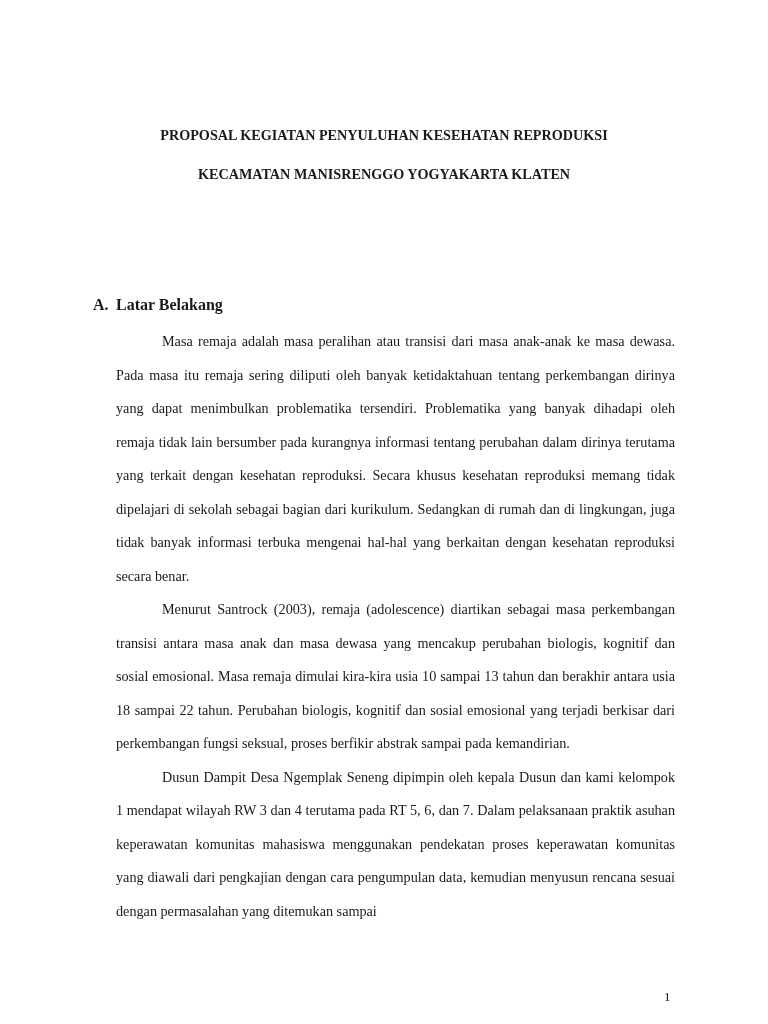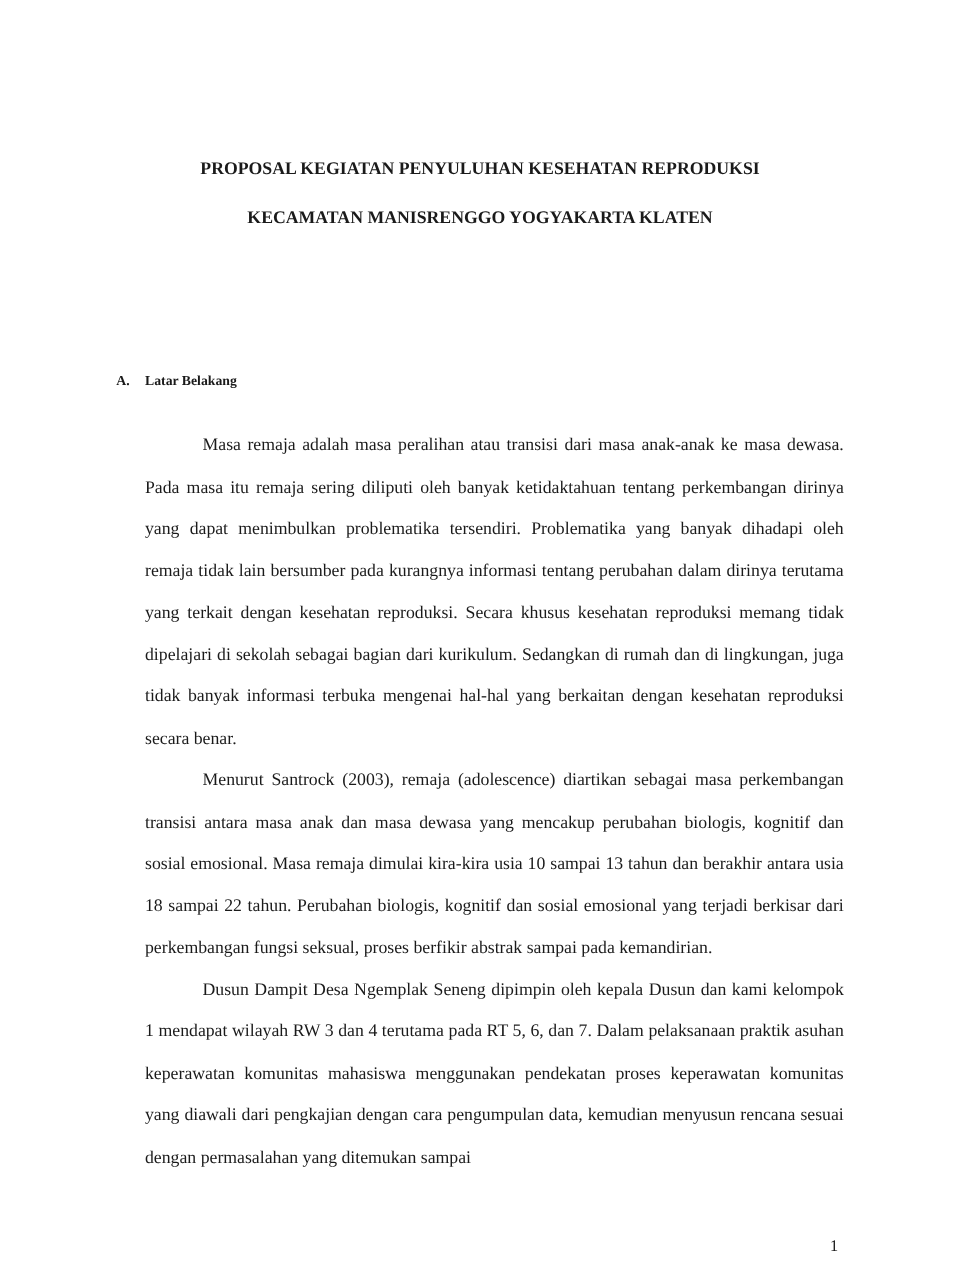--- a/index.html
+++ b/index.html
@@ -34,33 +34,33 @@
     .title-line {
       height: 38.7px;
       line-height: 20px;
       white-space: nowrap;
     }
     .section-heading {
       position: absolute;
       left: 93px;
       top: 254px;
       font-weight: bold;
-      font-size: 11px;
+      font-size: 16px;
       line-height: 20px;
       white-space: nowrap;
     }
     .section-heading .marker {
       display: inline-block;
       width: 23px;
     }
     .body-text {
       position: absolute;
       left: 116px;
       width: 559px;
-      top: 299px;
+      top: 284px;
       font-size: 14.2px;
     }
     .para {
       margin: 0;
       text-align: justify;
       line-height: 33.5px;
       text-indent: 46px;
     }
     .page-number {
       position: absolute;

